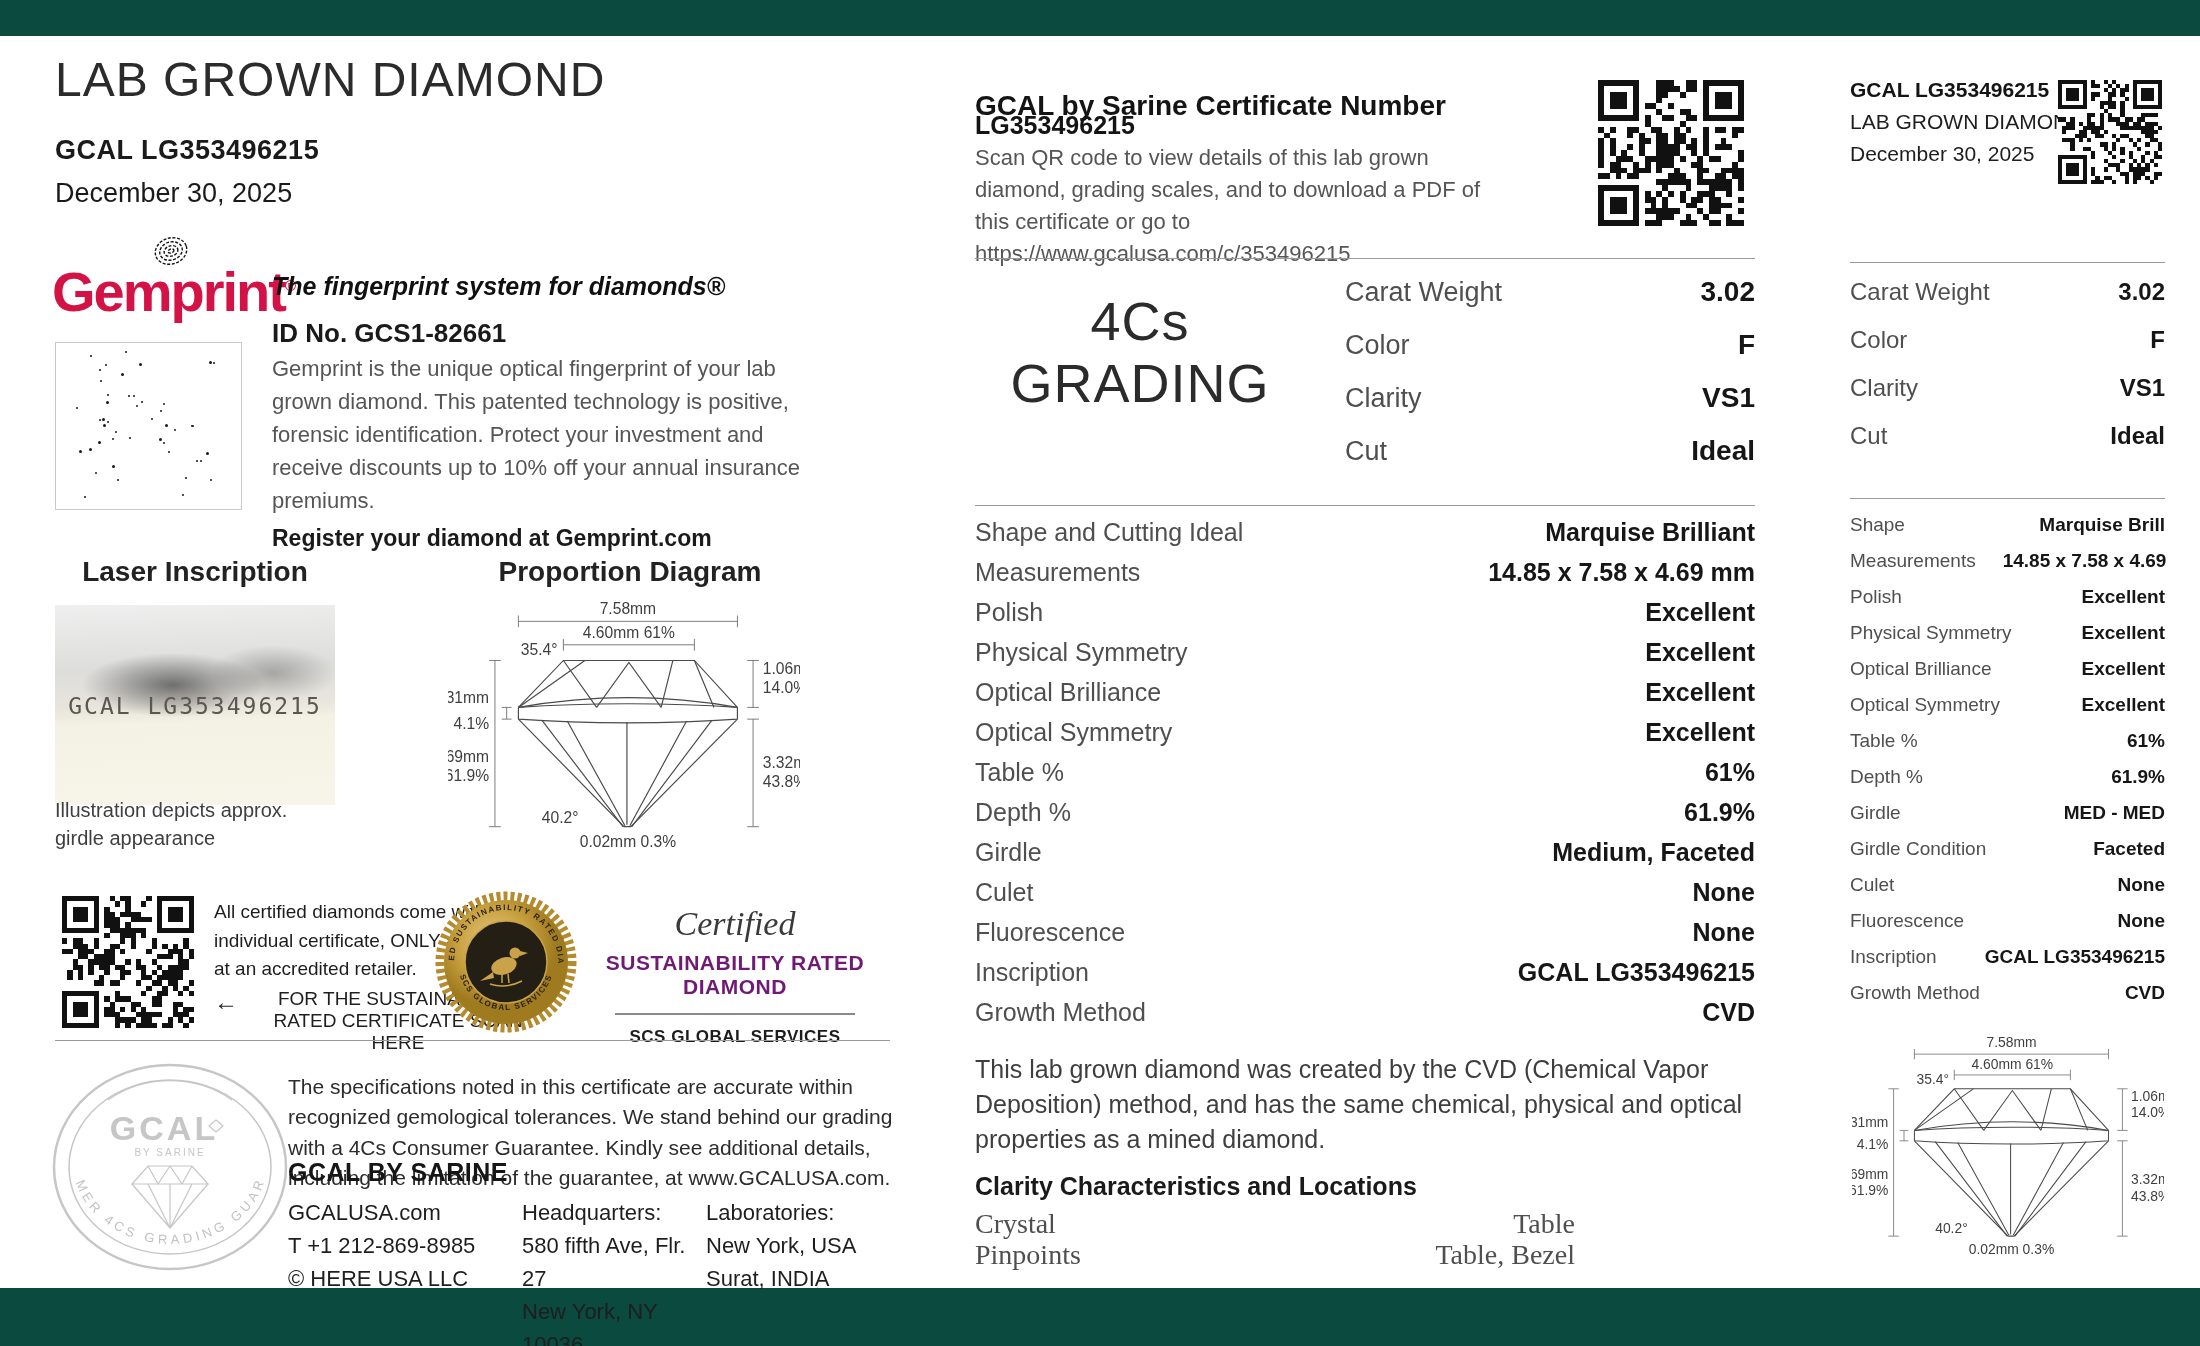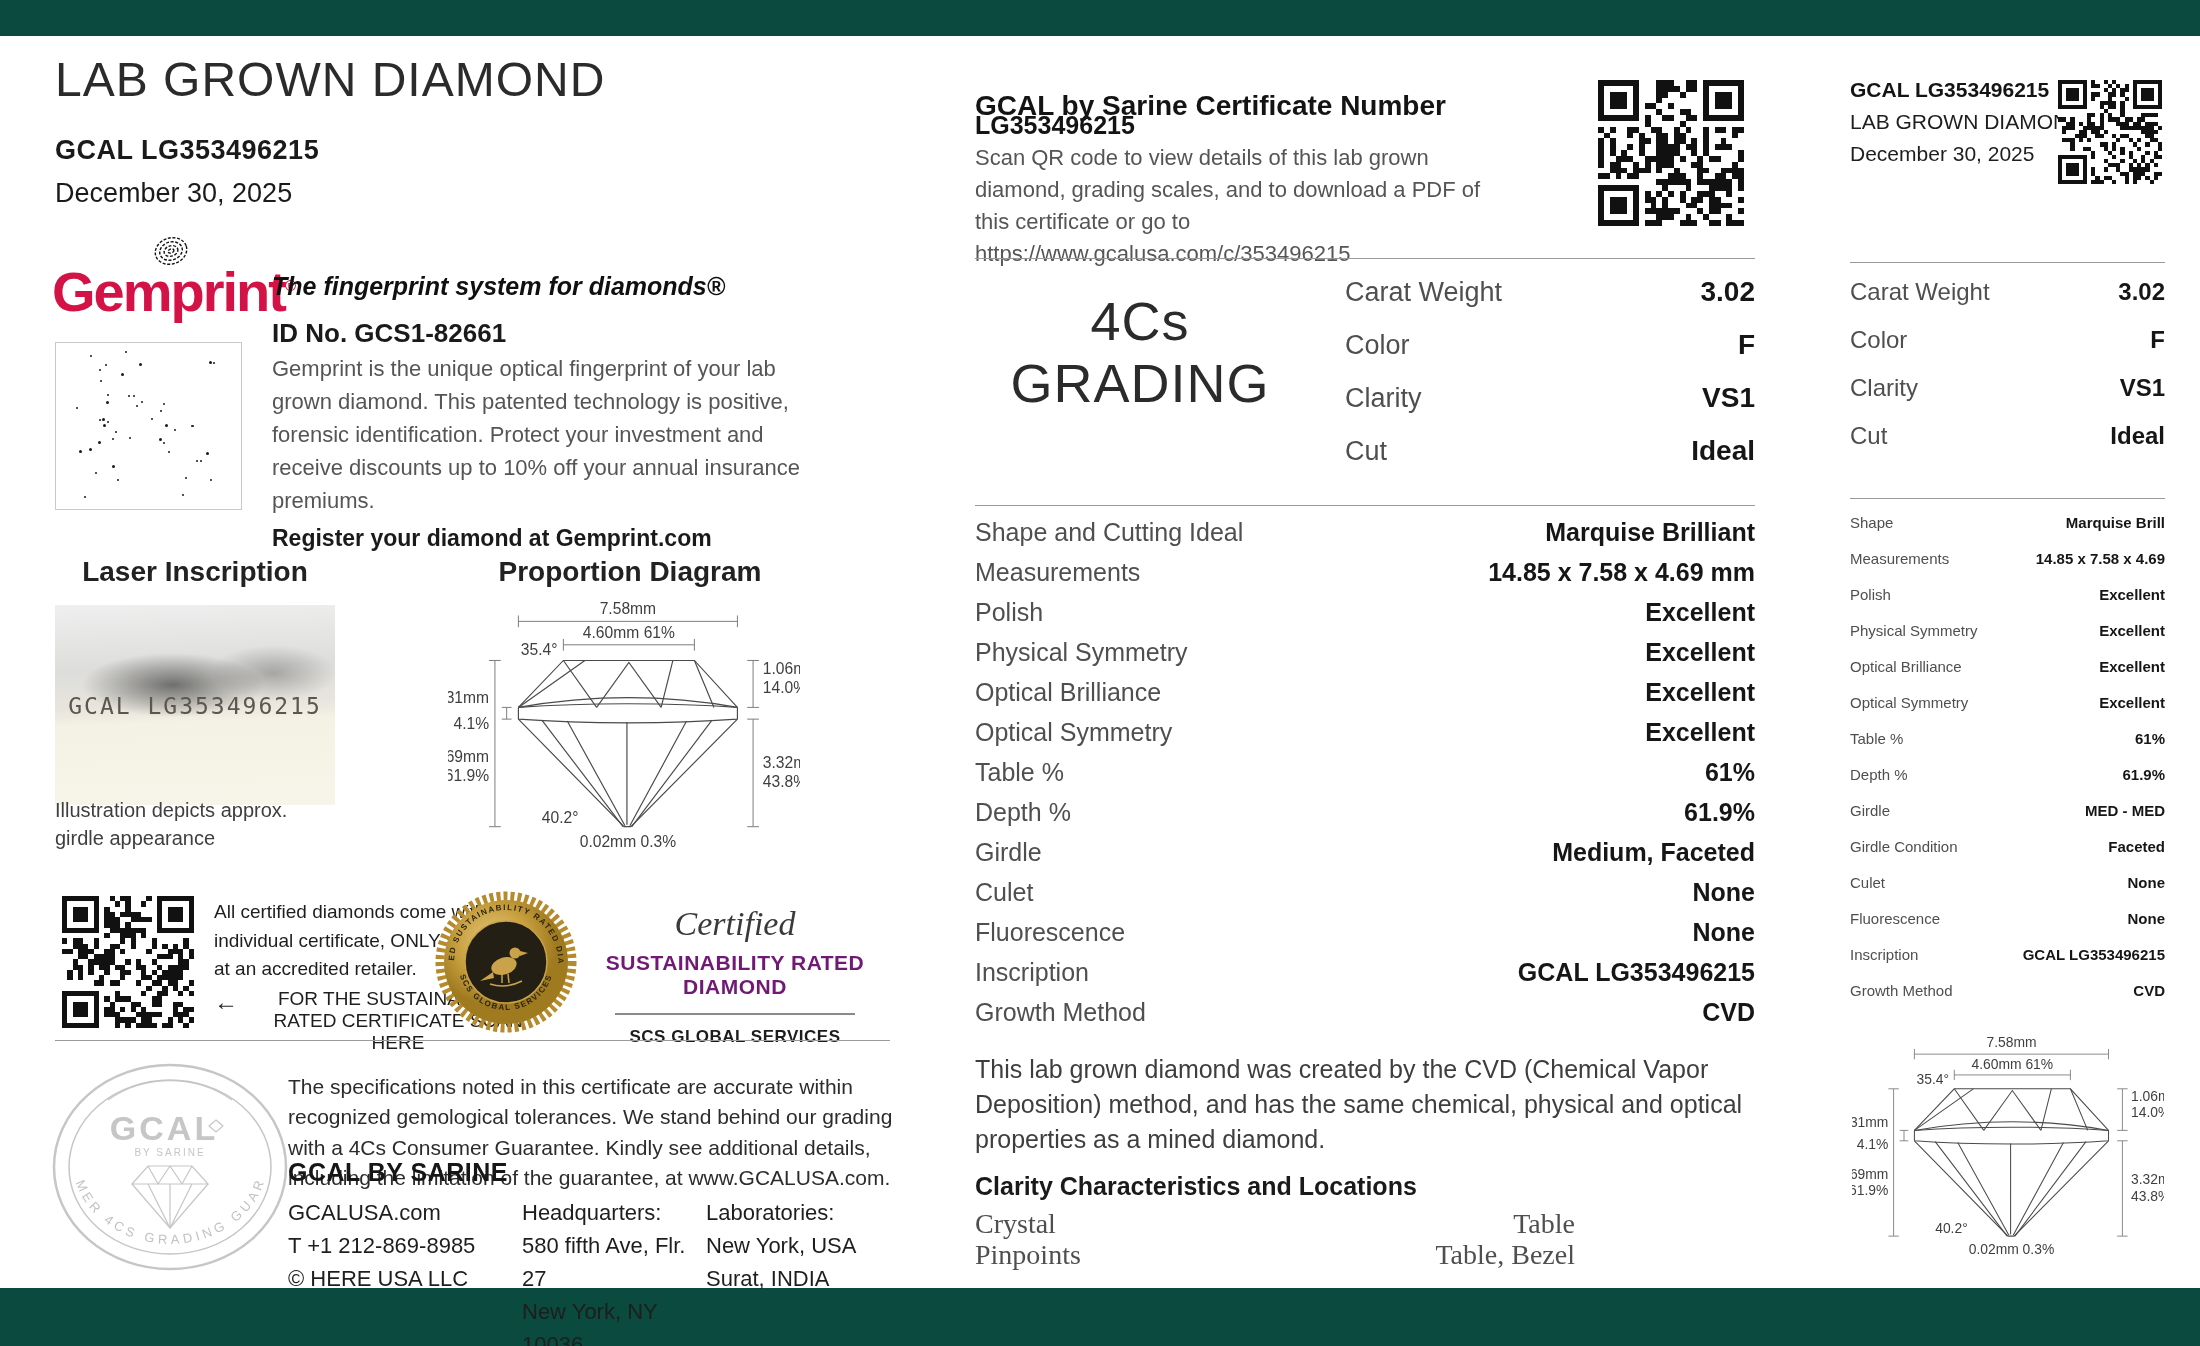--- a/index.html
+++ b/index.html
@@ -10,21 +10,21 @@
   .rule{position:absolute;height:1px;background:#9a9a9a;}
   
   .rows{display:flex;flex-direction:column;}
   .row{display:flex;justify-content:space-between;align-items:baseline;}
   .row .lbl{color:#4f4f4f;}
   .row .val{font-weight:bold;color:#161616;text-align:right;white-space:nowrap;}
   .mid-4cs .row{height:53px;font-size:27px;}
   .mid-4cs .row .val{font-size:28px;}
   .mid-details .row{height:40px;font-size:25px;}
   .stub-4cs .row{height:48px;font-size:24px;}
-  .stub-details .row{height:36px;font-size:15px;gap:27px;}
+  .stub-details .row{height:36px;font-size:19px;gap:27px;}
   .clarity .row{height:31px;font-size:28px;justify-content:space-between;font-family:Liberation Serif, serif;}
   .clarity .row .lbl{width:265px;}
   .clarity .row .val{font-weight:normal;color:#4f4f4f;text-align:left;}
   .contact-col div{font-size:22px;line-height:1.5;color:#1e1e1e;}
   
   .big-title{font-size:48px;font-weight:300;letter-spacing:1px;color:#2b2b2b;}
   .certno{font-size:27px;font-weight:bold;color:#1a1a1a;letter-spacing:.5px;}
   .date{font-size:27px;color:#1a1a1a;}
   
   .gp-logo{font-size:56px;font-weight:bold;color:#d31245;letter-spacing:-2px;line-height:1;}

